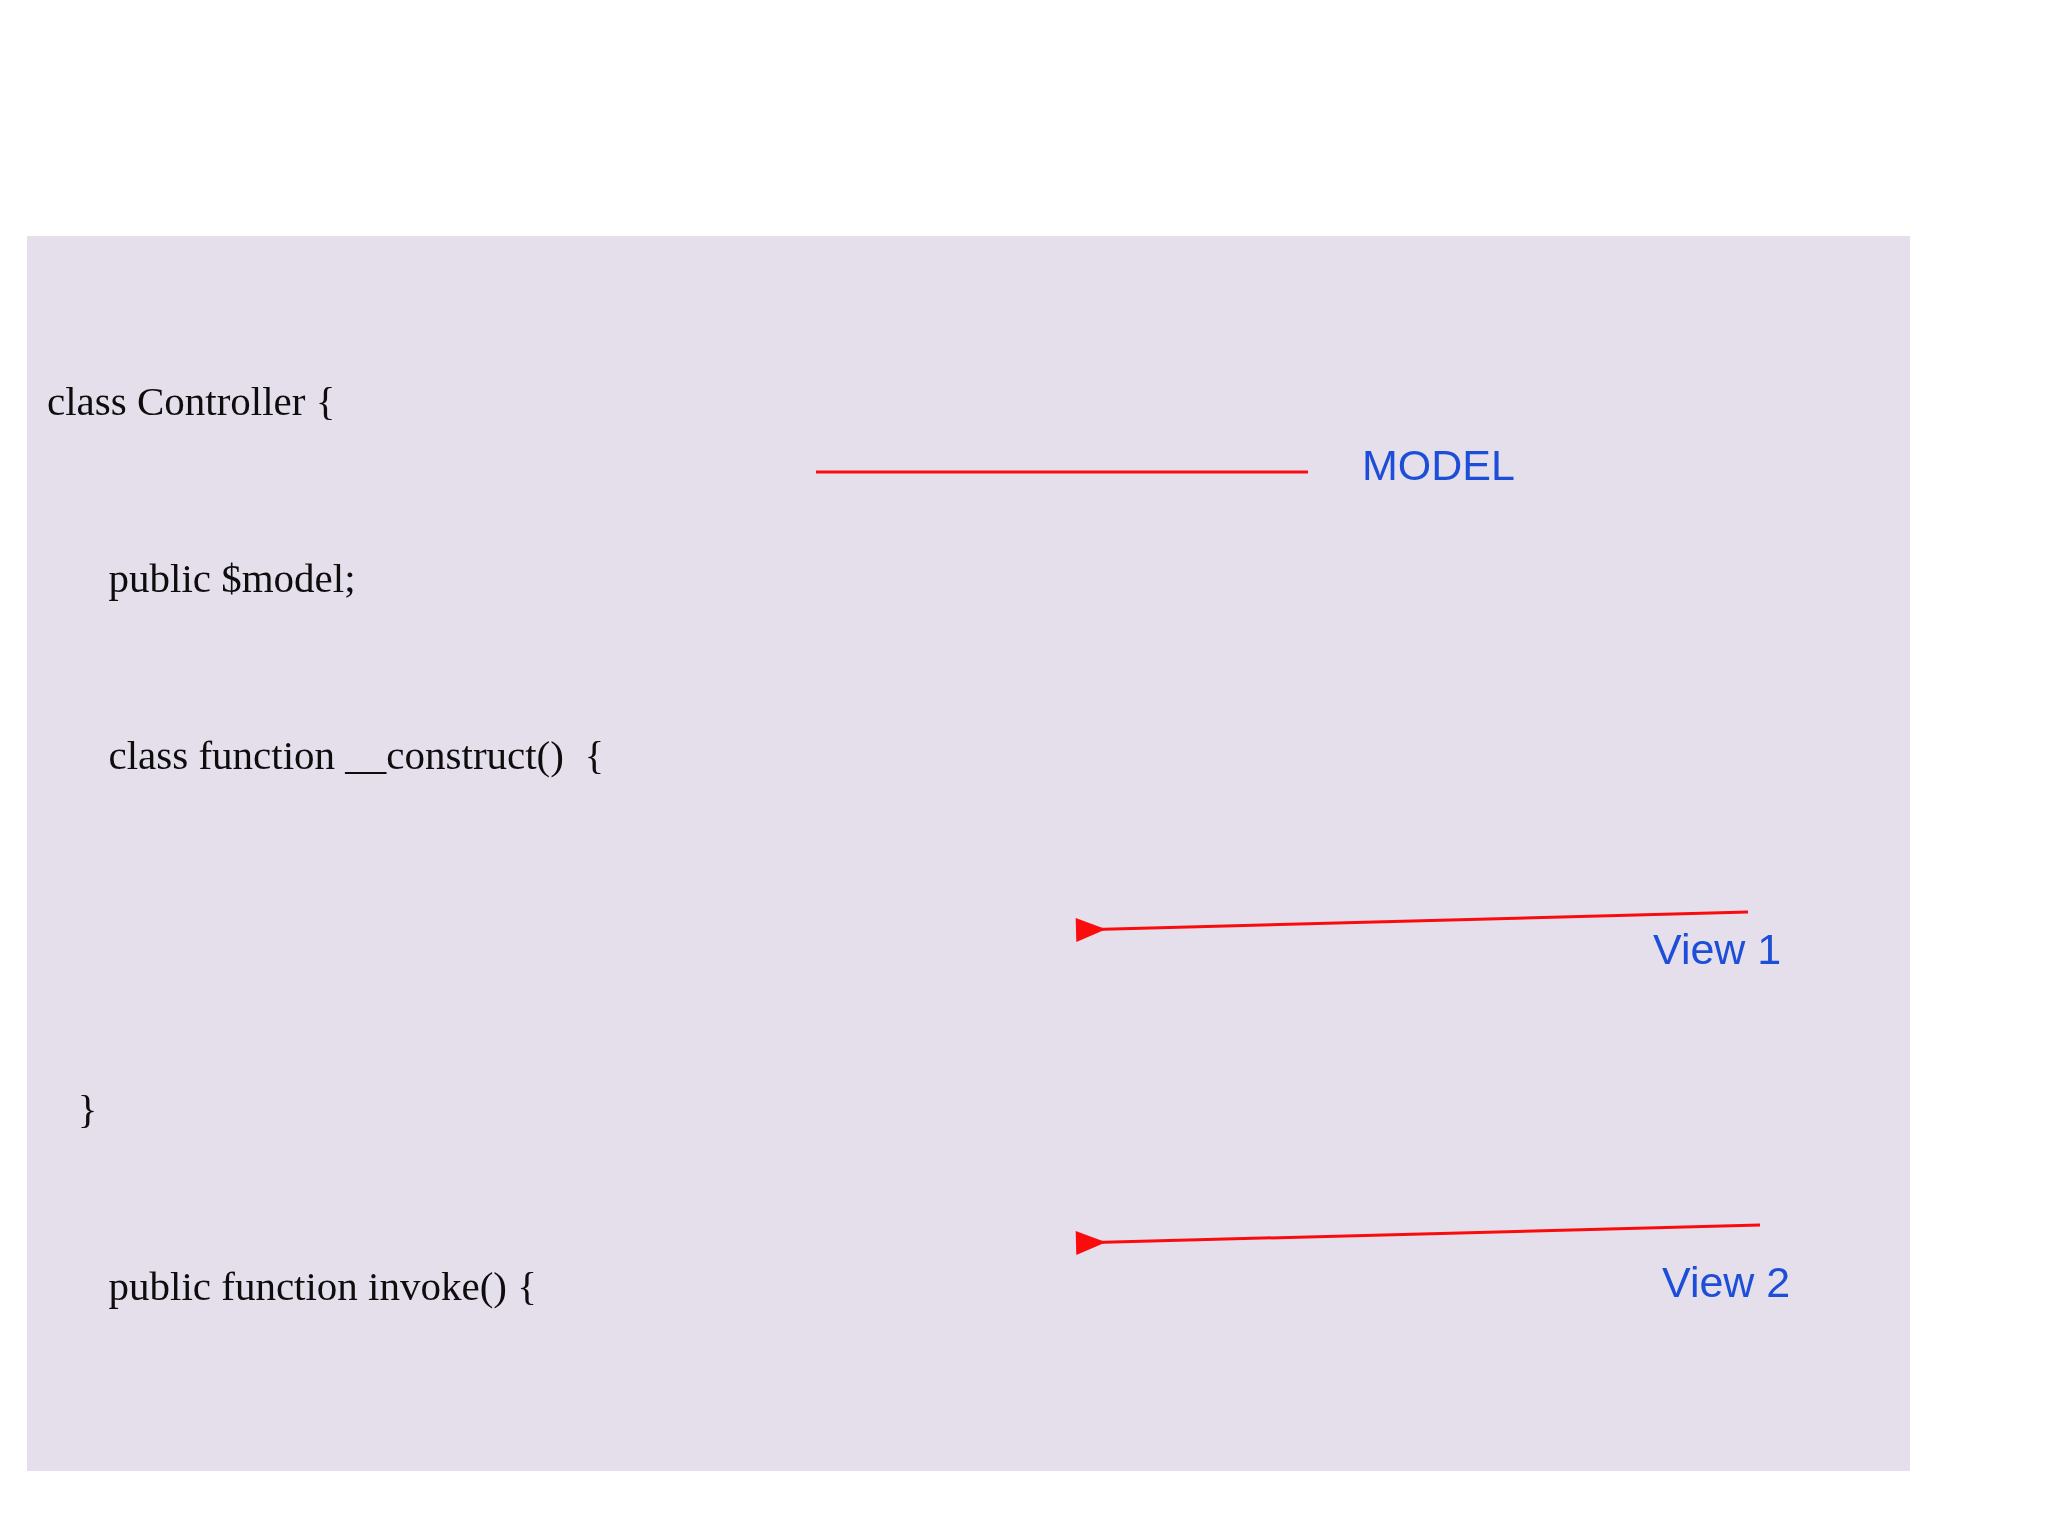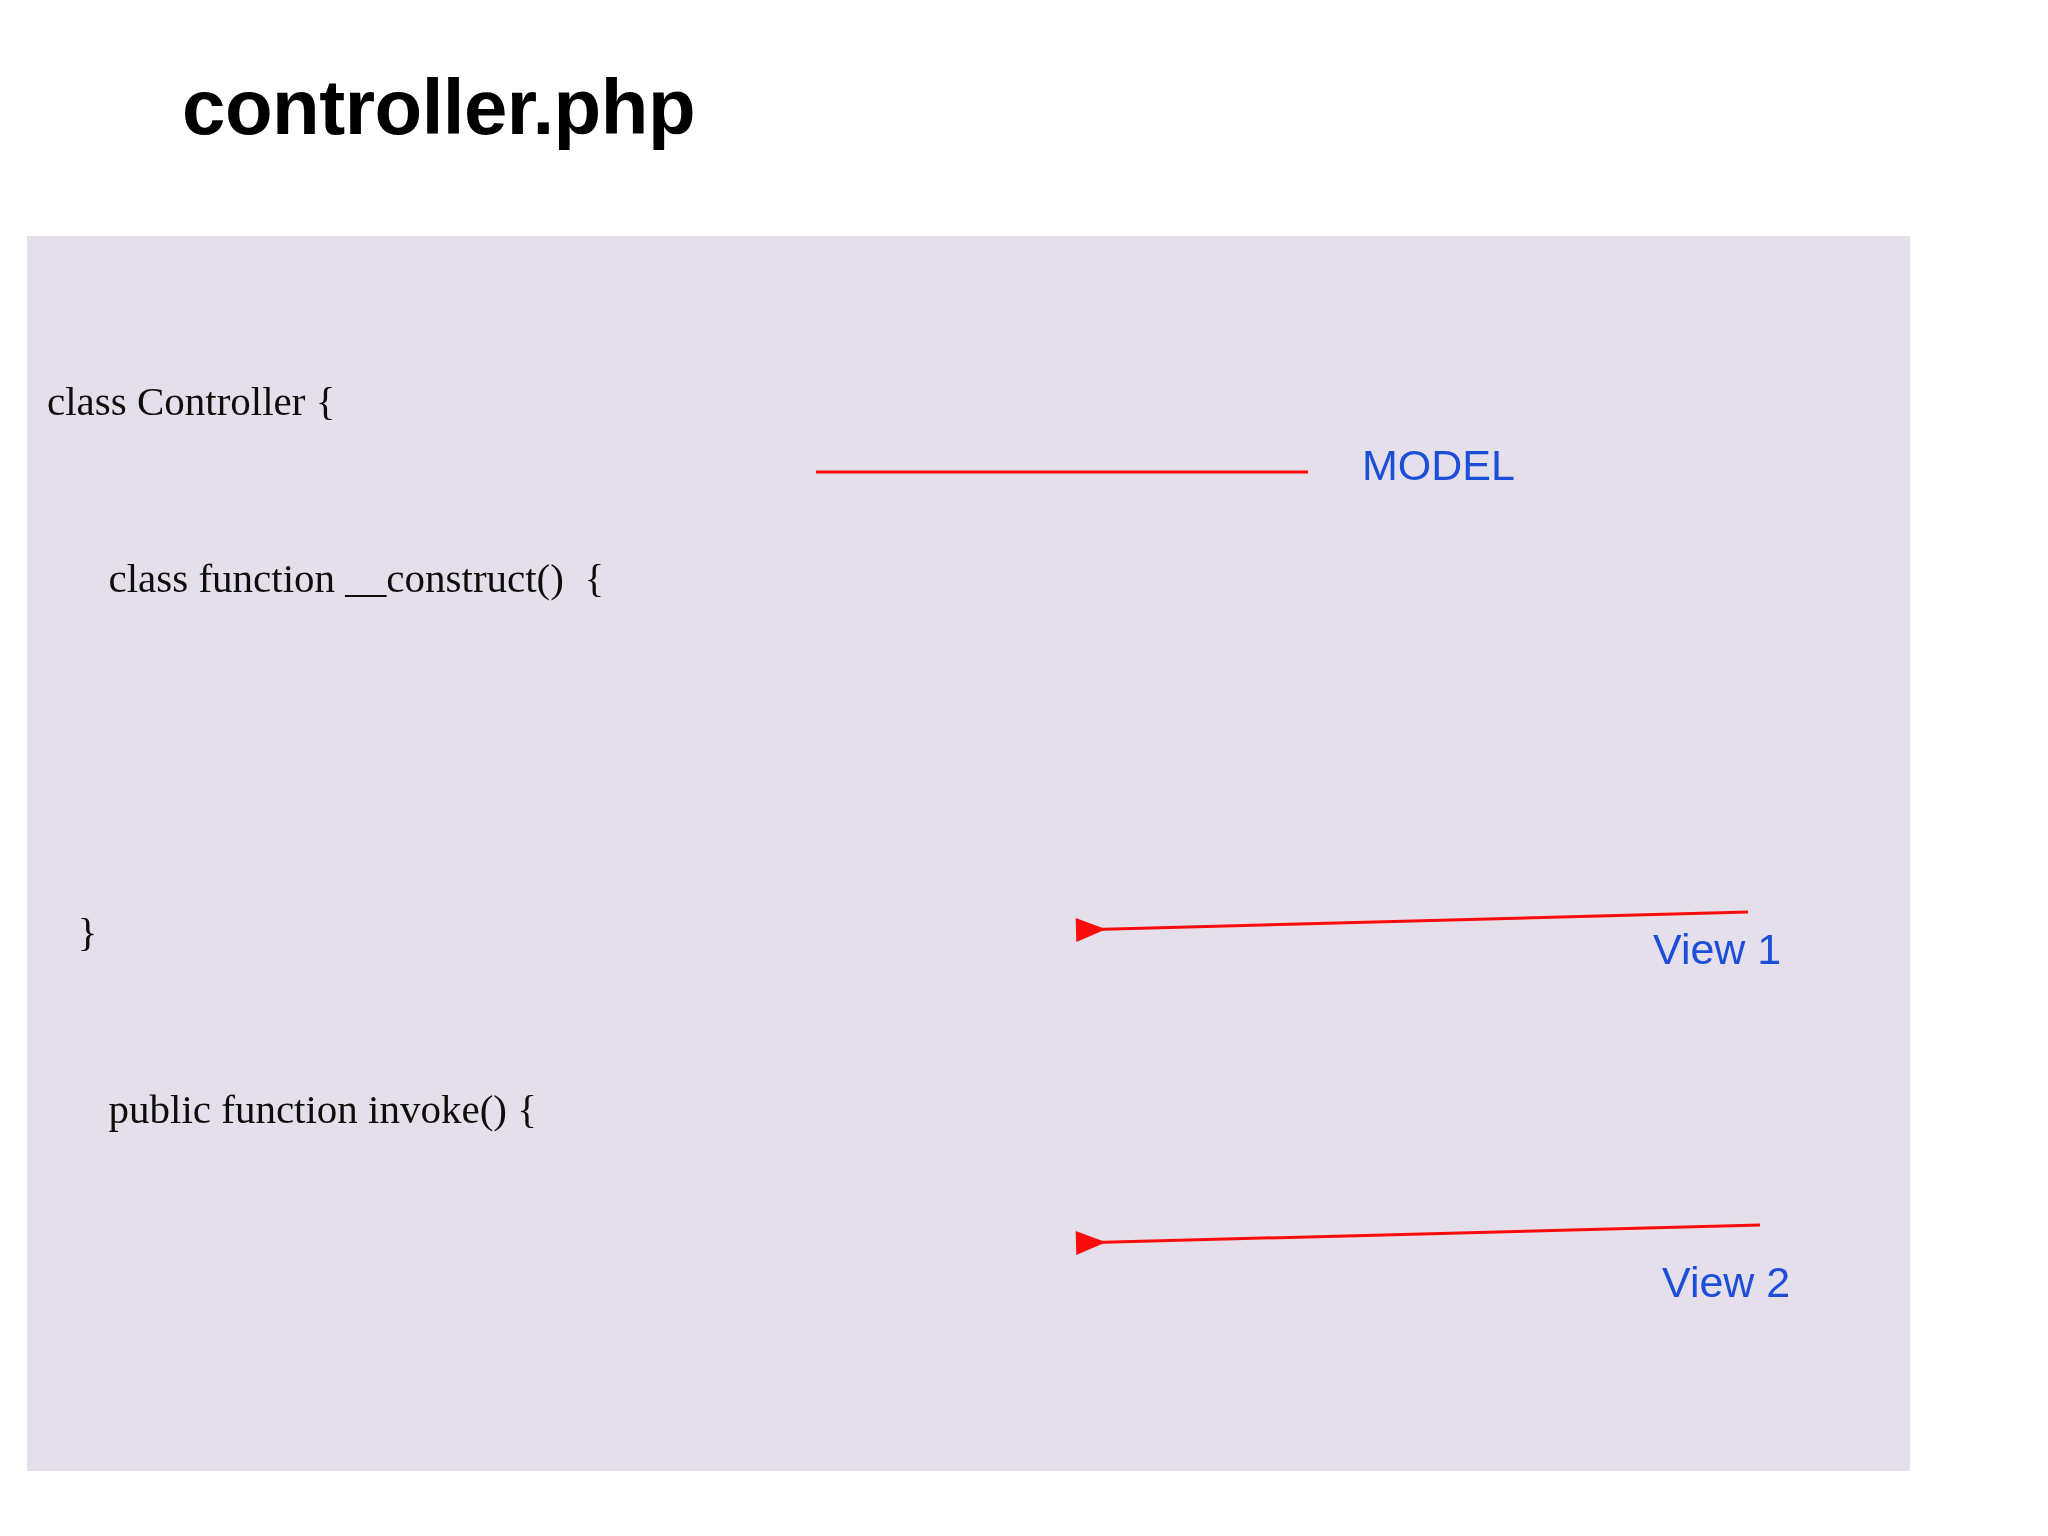--- a/index.html
+++ b/index.html
@@ -83,25 +83,25 @@
     height: 1536px;
     pointer-events: none;
     overflow: visible;
   }
 </style>
 </head>
 <body>
 
 <div id="slide">
 
-  <div id="slide-title">controller.php</div>
 
   <div id="code-panel">
     <div id="code-body">
       <div class="code-line">class Controller {</div>
+      <div class="code-line">      public $model;</div>
       <div class="code-line">      class function __construct()  {</div>
       <div class="code-line blank"></div>
       <div class="code-line">   }</div>
       <div class="code-line">      public function invoke() {</div>
       
       
       
       
       
       

